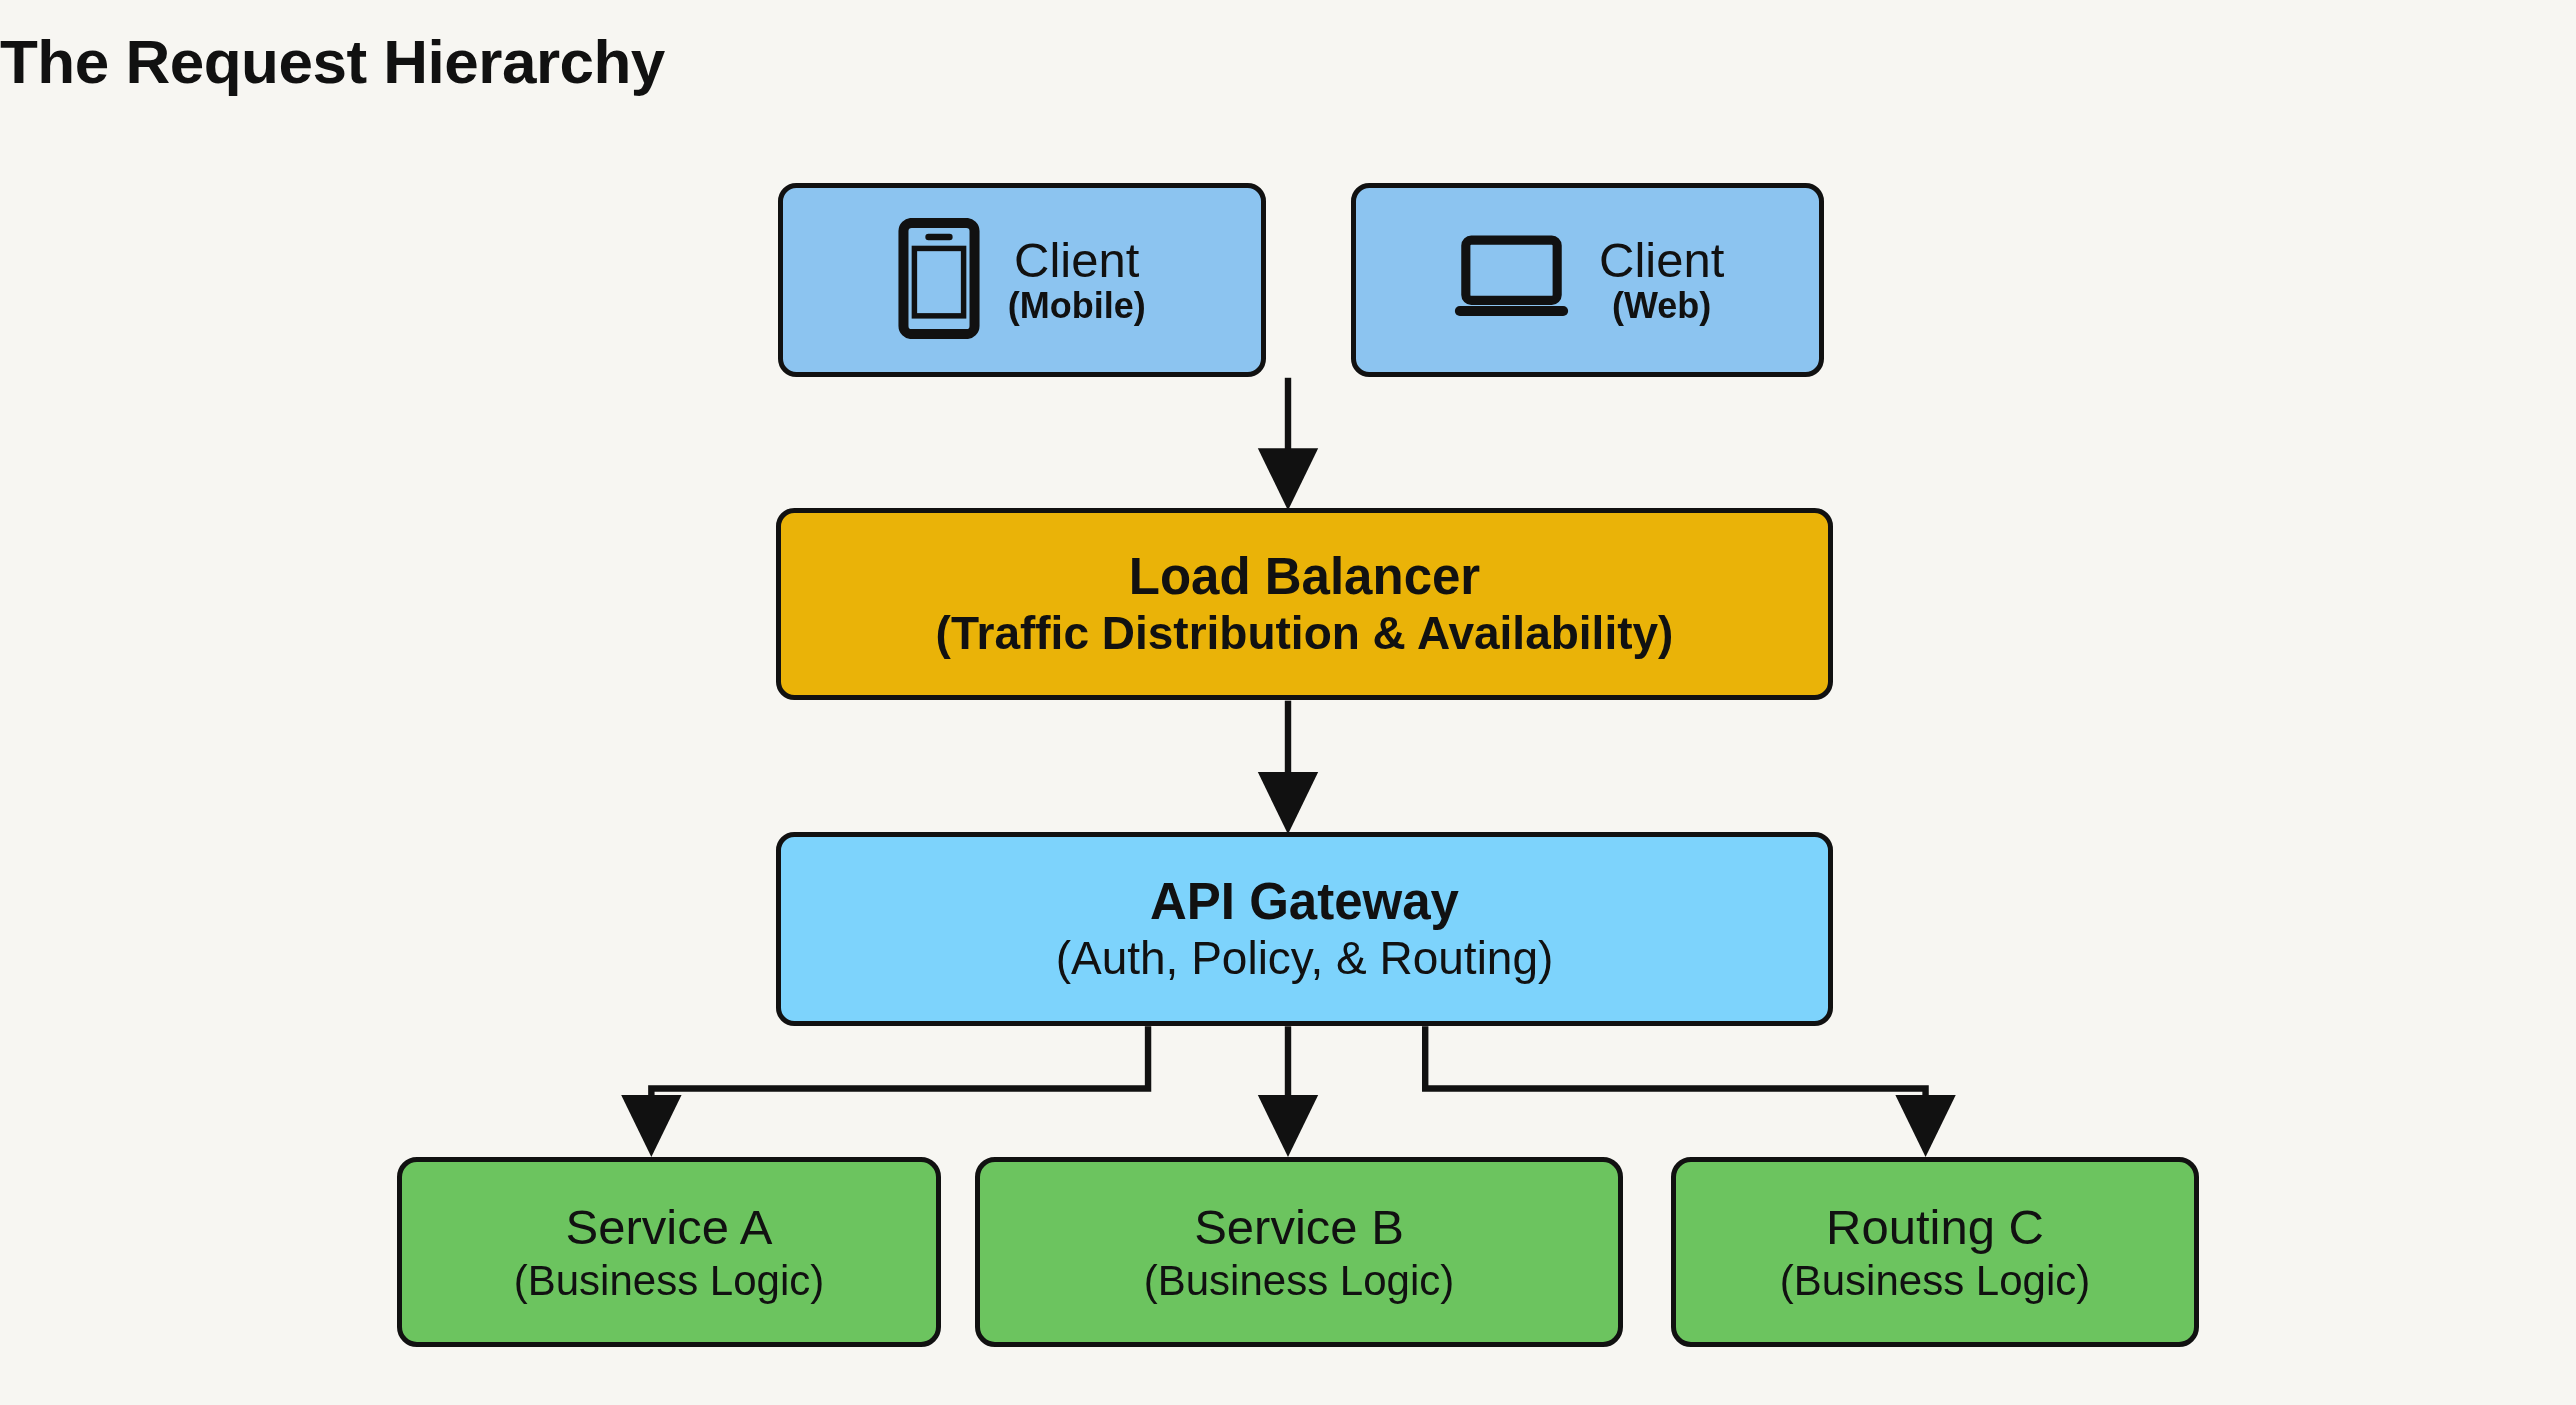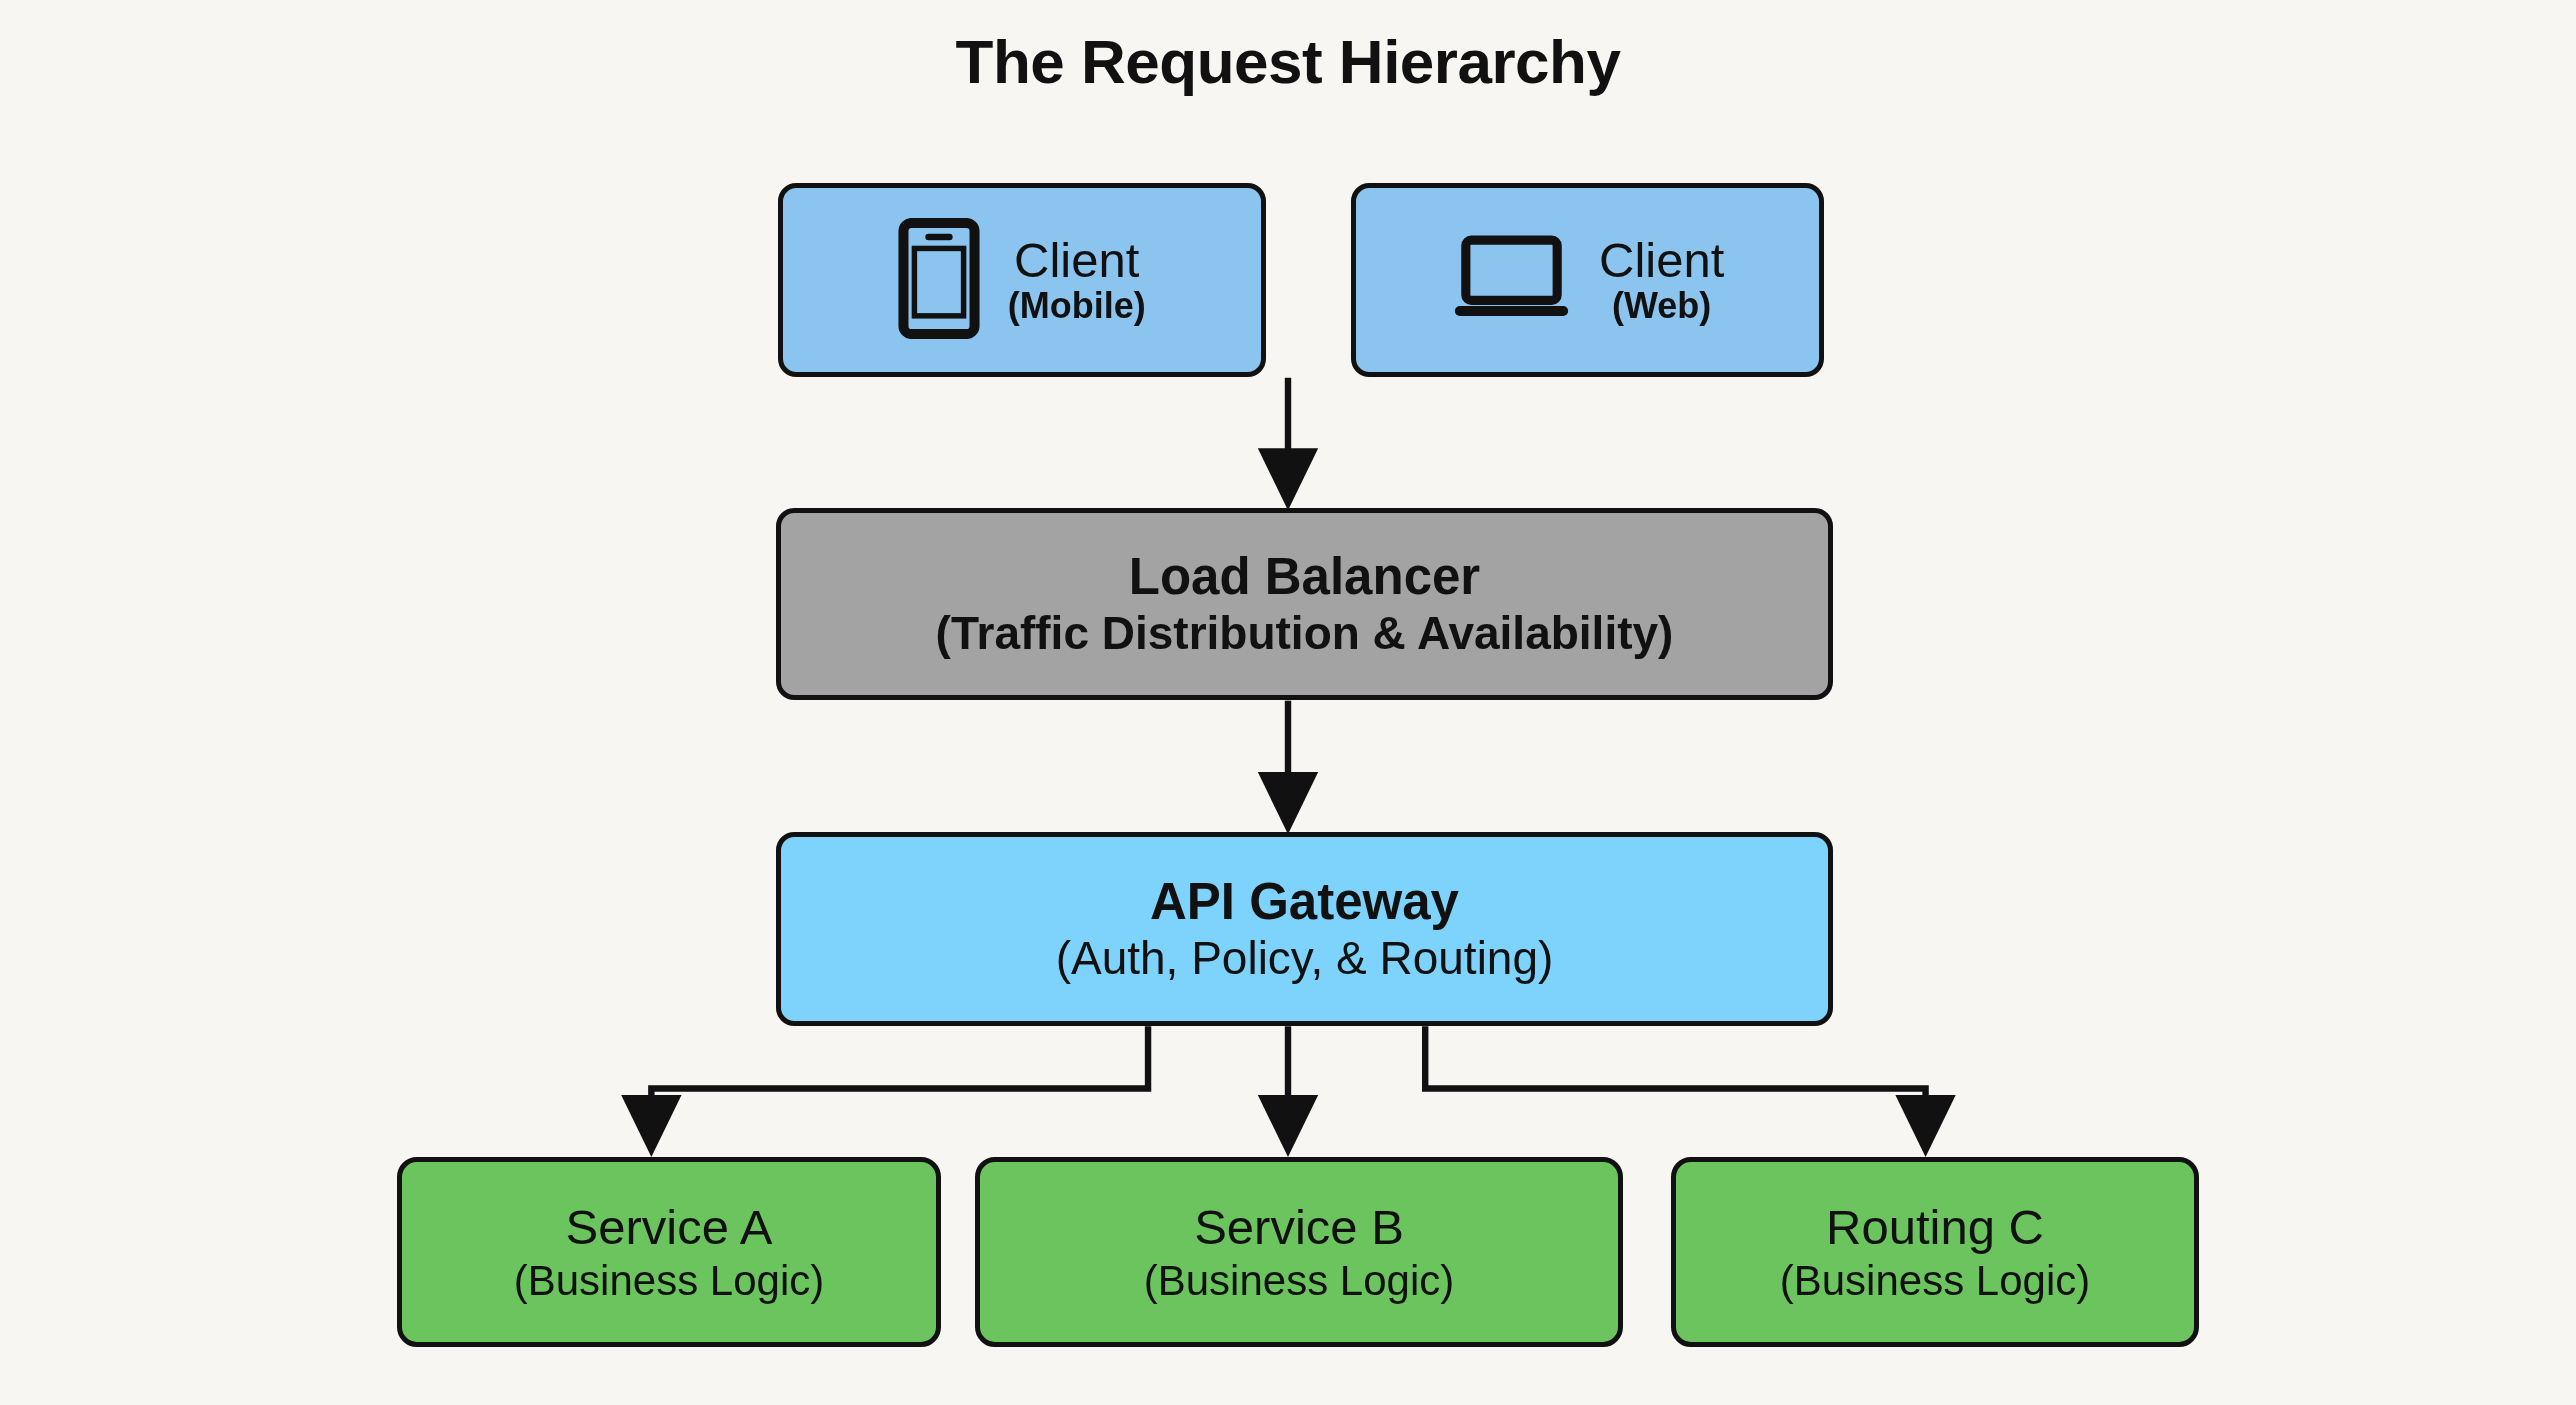--- a/index.html
+++ b/index.html
@@ -15,21 +15,20 @@
     overflow: hidden;
     font-family: "Liberation Sans", sans-serif;
   }
 
   
   #title {
     position: absolute;
     left: 0;
     top: 25.6px;
     width: 2576px;
-    text-align: center;
     font-size: 62px;
     font-weight: bold;
     color: #111111;
     letter-spacing: -0.5px;
   }
 
   
   .node {
     position: absolute;
     box-sizing: border-box;
@@ -64,21 +63,21 @@
   }
   .client-box .title-line { font-size: 49px; font-weight: normal; }
   .client-box .sub-line   { font-size: 36px; font-weight: bold; }
 
   #client-mobile { left: 770px; top: 183px; width: 488px; height: 194px; }
   #client-web    { left: 1343px; top: 183px; width: 473px; height: 194px; }
 
   
   #load-balancer {
     left: 768px; top: 508px; width: 1057px; height: 192px;
-    background: #a3a3a3;
+    background: #eab308;
     border-radius: 18.3px;
   }
   #load-balancer .title-line { font-size: 51px; font-weight: bold; }
   #load-balancer .sub-line   { font-size: 46px; font-weight: bold; margin-top: 5.5px; }
 
   
   #api-gateway {
     left: 768px; top: 832px; width: 1057px; height: 194px;
     background: #7dd3fc;
     border-radius: 18.3px;

